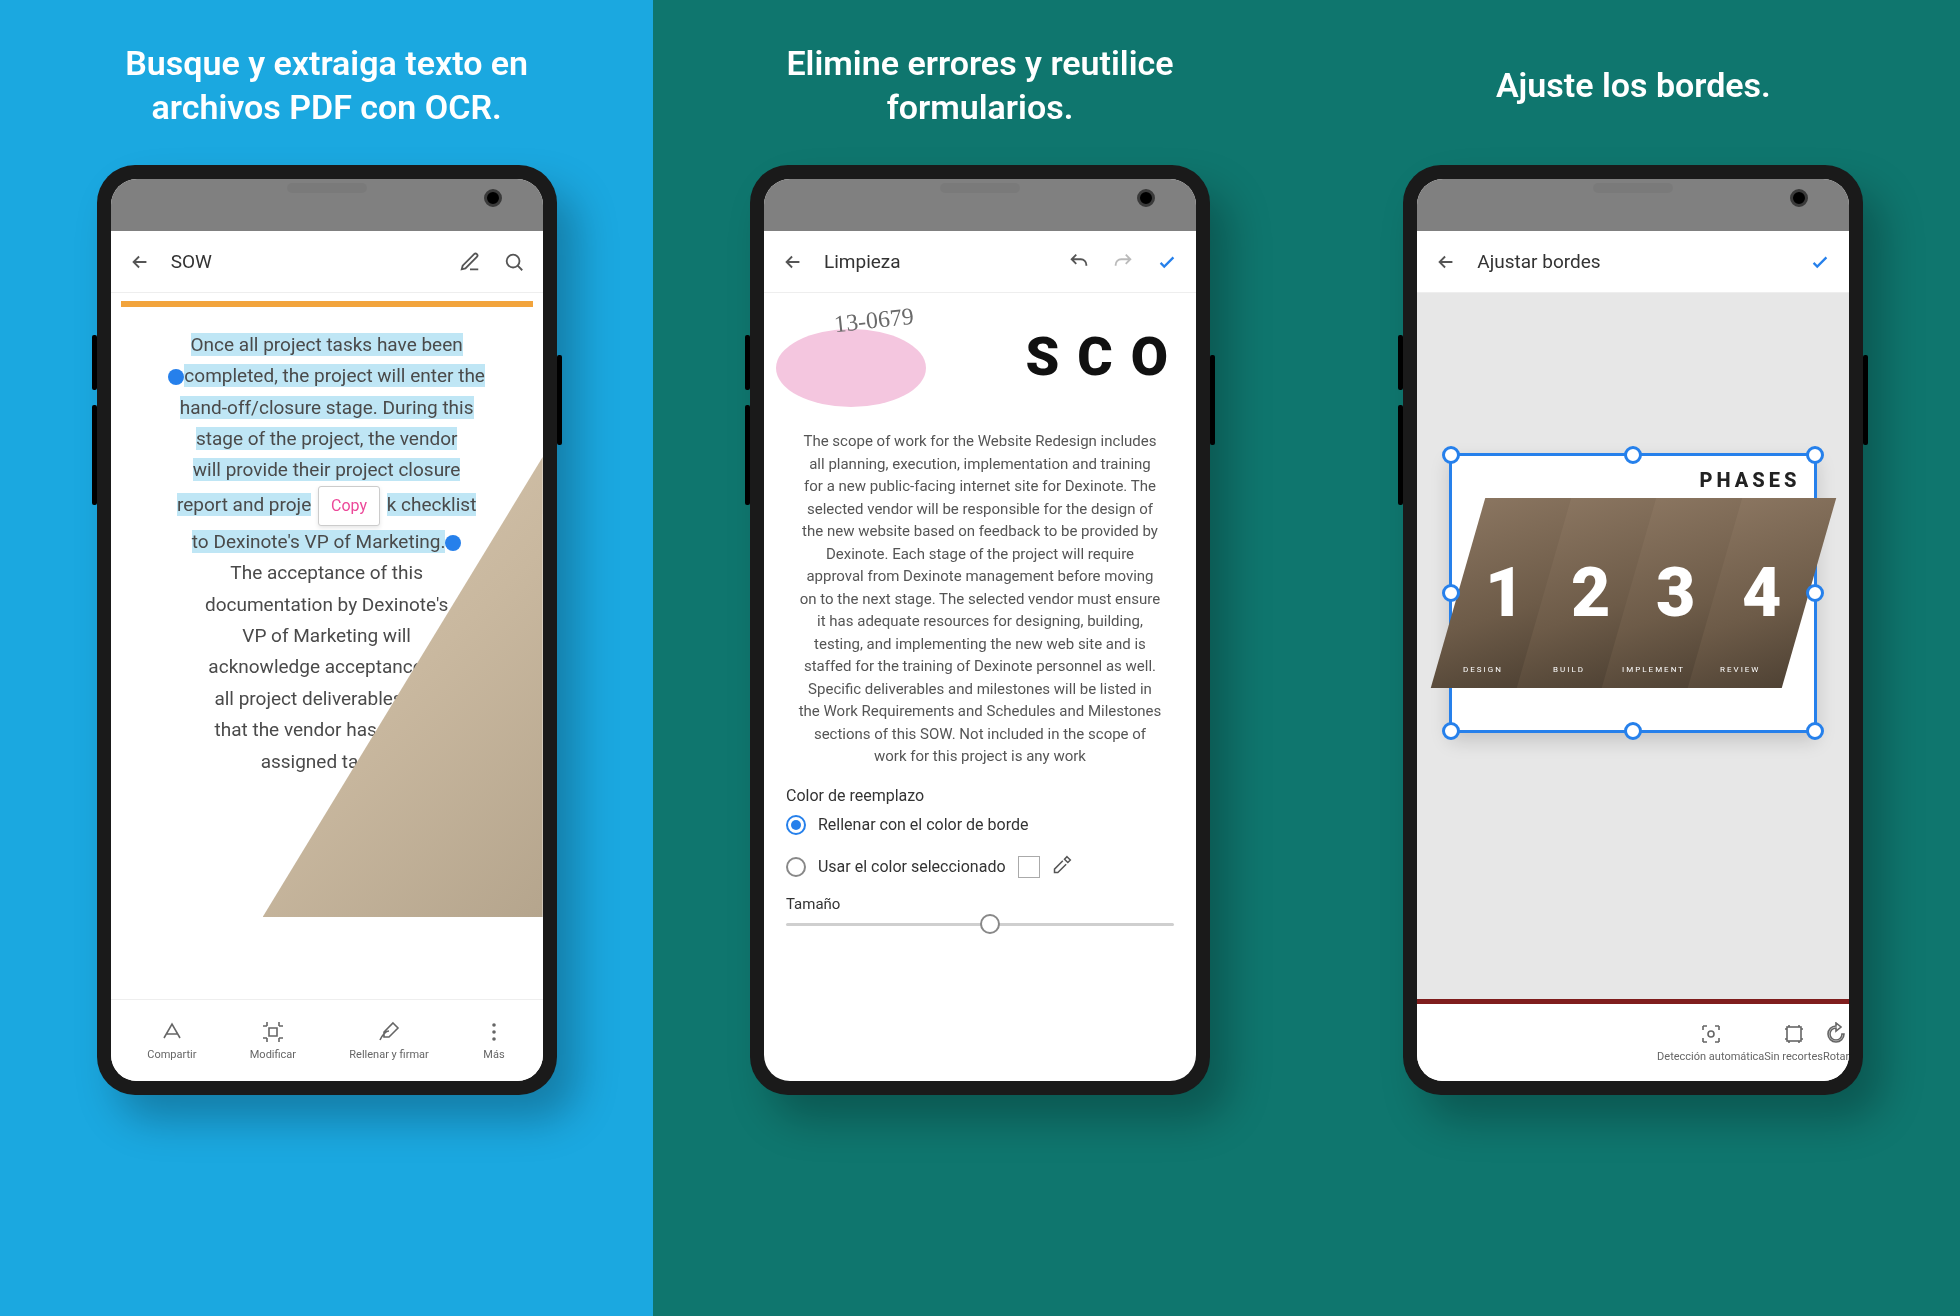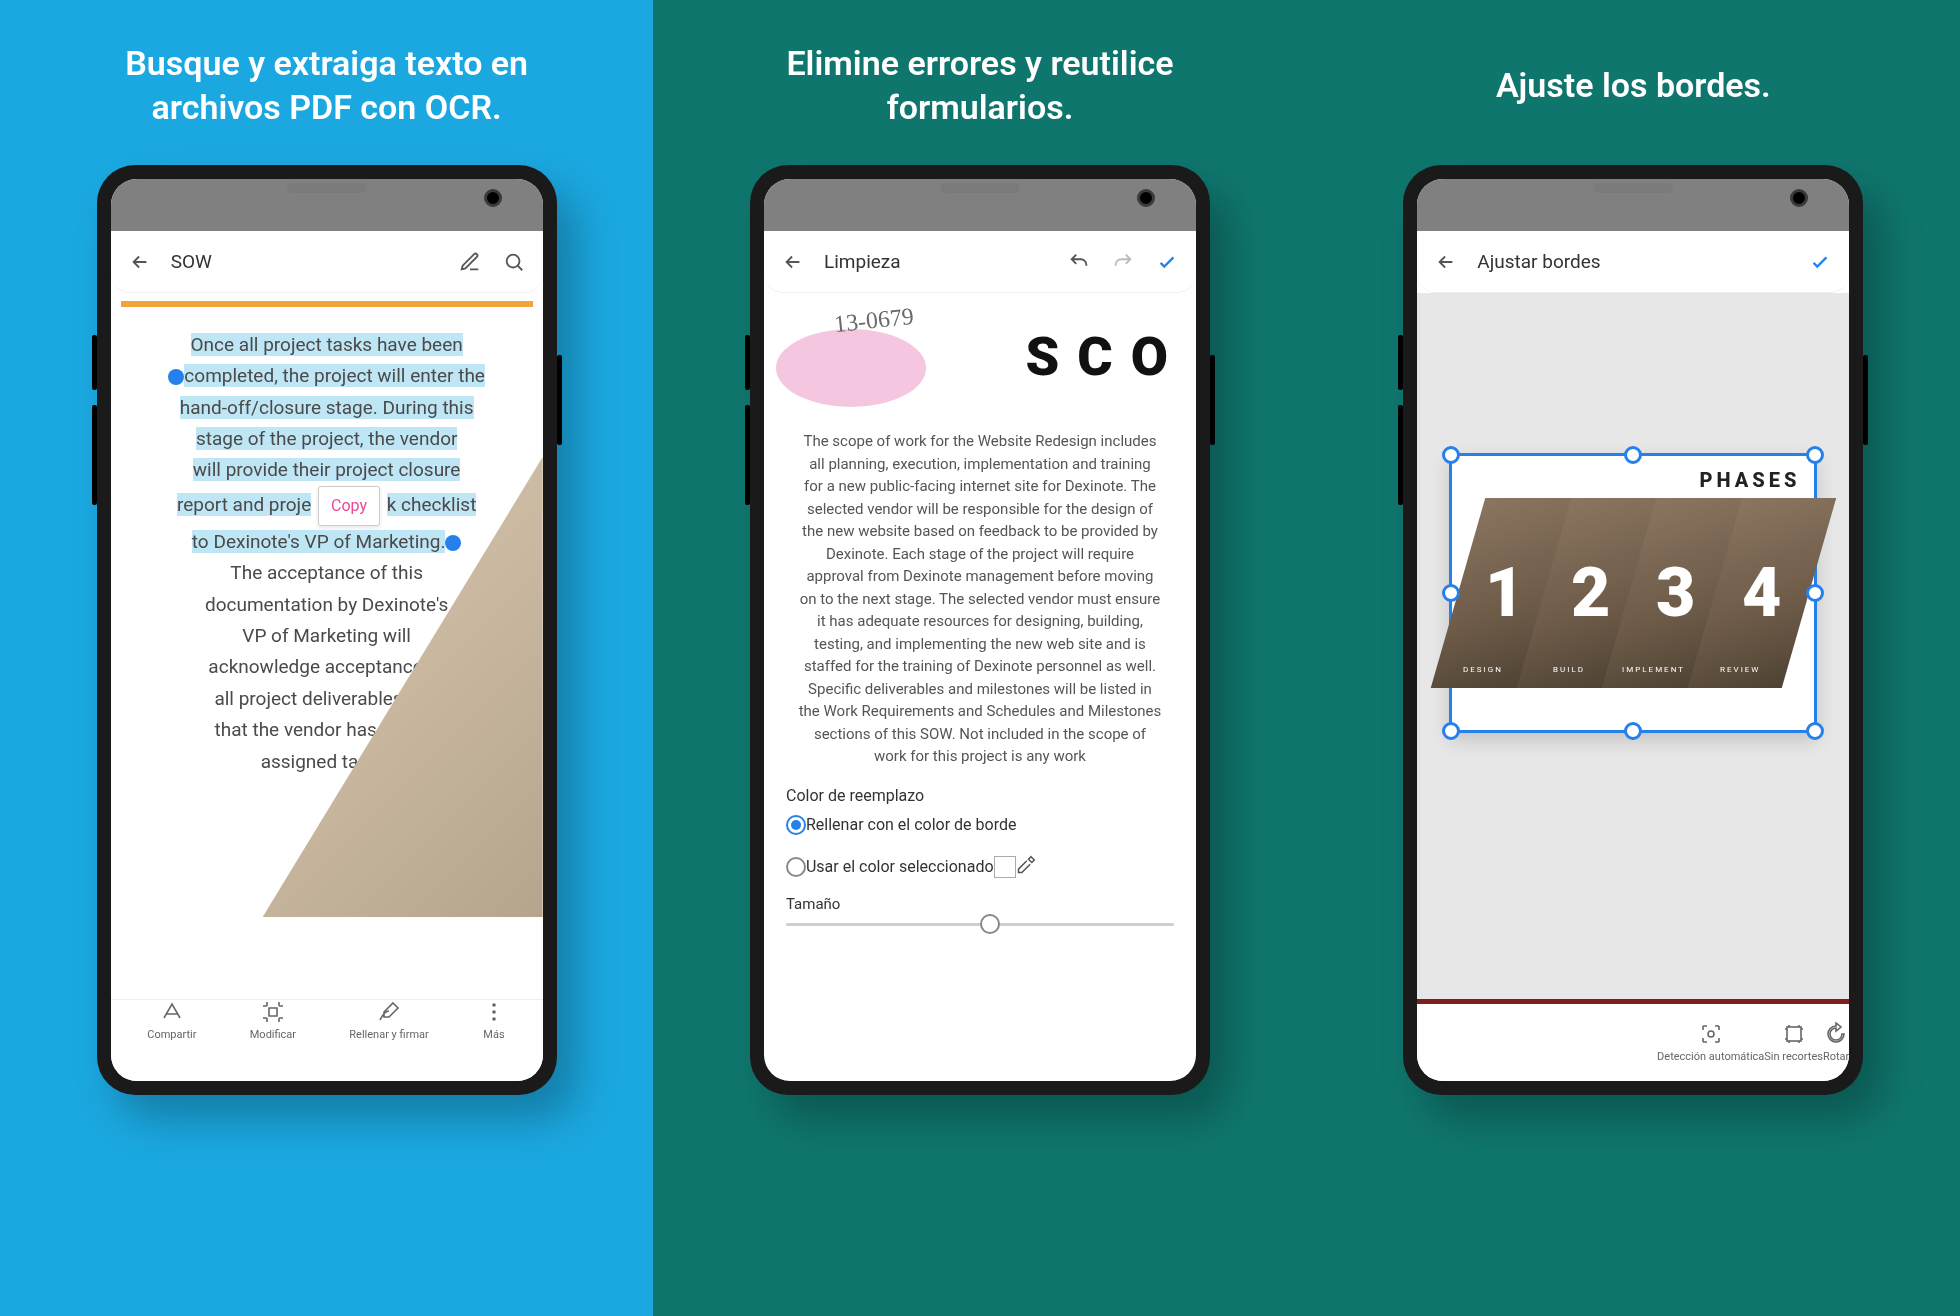--- a/index.html
+++ b/index.html
@@ -13,46 +13,46 @@
 .phone { width: 460px; height: 930px; margin-top: 30px; background: #1a1a1a; border-radius: 38px; padding: 14px; box-shadow: 20px 25px 40px rgba(0,0,0,0.25); position: relative; }
 .phone-screen { width: 100%; height: 100%; background: #fff; border-radius: 26px; overflow: hidden; display: flex; flex-direction: column; position: relative; }
 .phone-notch { position: absolute; top: 18px; left: 50%; transform: translateX(-50%); width: 80px; height: 10px; background: #7a7a7a; border-radius: 6px; z-index: 10; }
 .phone-camera { position: absolute; top: 24px; right: 55px; width: 18px; height: 18px; background: #000; border-radius: 50%; z-index: 10; border: 3px solid #3a3a3a; }
 .phone-side-btn { position: absolute; background: #000; border-radius: 2px; }
 .phone-btn-r1 { right: -5px; top: 190px; width: 5px; height: 90px; }
 .phone-btn-l1 { left: -5px; top: 170px; width: 5px; height: 55px; }
 .phone-btn-l2 { left: -5px; top: 240px; width: 5px; height: 100px; }
 
 .topbar-gray { height: 52px; background: #808080; }
-.appbar { height: 62px; background: #fff; display: flex; align-items: center; padding: 0 16px; gap: 18px; border-bottom: 1px solid #eee; border-radius: 19px; }
+.appbar { height: 62px; background: #fff; display: flex; align-items: center; padding: 0 16px; gap: 18px; border-bottom: 1px solid #eee; }
 .appbar .title { font-size: 19px; color: #333; flex: 1; }
 .icon-btn { width: 26px; height: 26px; display: flex; align-items: center; justify-content: center; color: #555; }
 .icon-btn svg { width: 22px; height: 22px; }
 
 .orange-bar { height: 6px; background: #f2a43c; margin: 8px 10px 12px; }
 
 .doc-body { flex: 1; padding: 10px 18px; color: #4a4a4a; font-size: 19px; line-height: 1.65; text-align: center; position: relative; overflow: hidden; }
 .doc-body .hl { background: #bfe6f5; }
 .sel-handle { display: inline-block; width: 16px; height: 16px; background: #2680eb; border-radius: 50%; vertical-align: middle; }
 .copy-tip { position: absolute; background: #fff; border: 1px solid #ccc; padding: 6px 12px; font-size: 16px; color: #ec4899; border-radius: 3px; box-shadow: 0 2px 4px rgba(0,0,0,0.1); }
 
-.bottombar { height: 82px; background: #fff; border-top: 1px solid #eee; display: flex; align-items: flex-start; justify-content: space-around; padding: 0 10px; }
+.bottombar { height: 82px; background: #fff; border-top: 1px solid #eee; display: flex; align-items: center; justify-content: space-around; padding: 0 10px; }
 .bb-item { display: flex; flex-direction: column; align-items: center; gap: 4px; color: #666; font-size: 11px; }
 .bb-item svg { width: 24px; height: 24px; }
 
 .diag-img { position: absolute; bottom: 82px; right: 0; width: 280px; height: 460px; background: linear-gradient(135deg, #d8c7b0 0%, #c9b89f 50%, #b5a58d 100%); clip-path: polygon(100% 0, 100% 100%, 0 100%); }
 
 
 .doc2-header { height: 115px; position: relative; margin: 8px 0 10px; }
 .pink-blob { position: absolute; left: 12px; top: 28px; width: 150px; height: 78px; background: #f4c6df; border-radius: 50%; }
 .handwrite { position: absolute; left: 70px; top: 6px; font-family: cursive; font-size: 24px; color: #6a6a6a; transform: rotate(-6deg); }
 .sco-title { position: absolute; right: 10px; top: 24px; font-size: 54px; font-weight: 900; letter-spacing: 18px; color: #111; }
 .doc2-text { padding: 4px 34px; font-size: 15px; line-height: 1.5; color: #555; text-align: center; }
 .replace-section { padding: 14px 22px 0; font-size: 16px; color: #333; }
-.radio-row { display: flex; align-items: center; padding: 10px 0; font-size: 16px; }
+.radio-row { display: flex; align-items: center; gap: 12px; padding: 10px 0; font-size: 16px; }
 .radio { width: 20px; height: 20px; border: 2px solid #888; border-radius: 50%; display: inline-flex; align-items: center; justify-content: center; }
 .radio.checked { border-color: #2680eb; }
 .radio.checked::after { content: ''; width: 10px; height: 10px; background: #2680eb; border-radius: 50%; }
 .color-swatch { width: 22px; height: 22px; border: 1px solid #aaa; }
 .slider-row { padding: 6px 22px 16px; }
 .slider-label { font-size: 15px; color: #333; margin-bottom: 10px; }
 .slider-track { height: 3px; background: #cfcfcf; position: relative; border-radius: 2px; }
 .slider-thumb { position: absolute; left: 50%; top: -9px; width: 20px; height: 20px; border: 2px solid #888; background: #fff; border-radius: 50%; }
 
 

